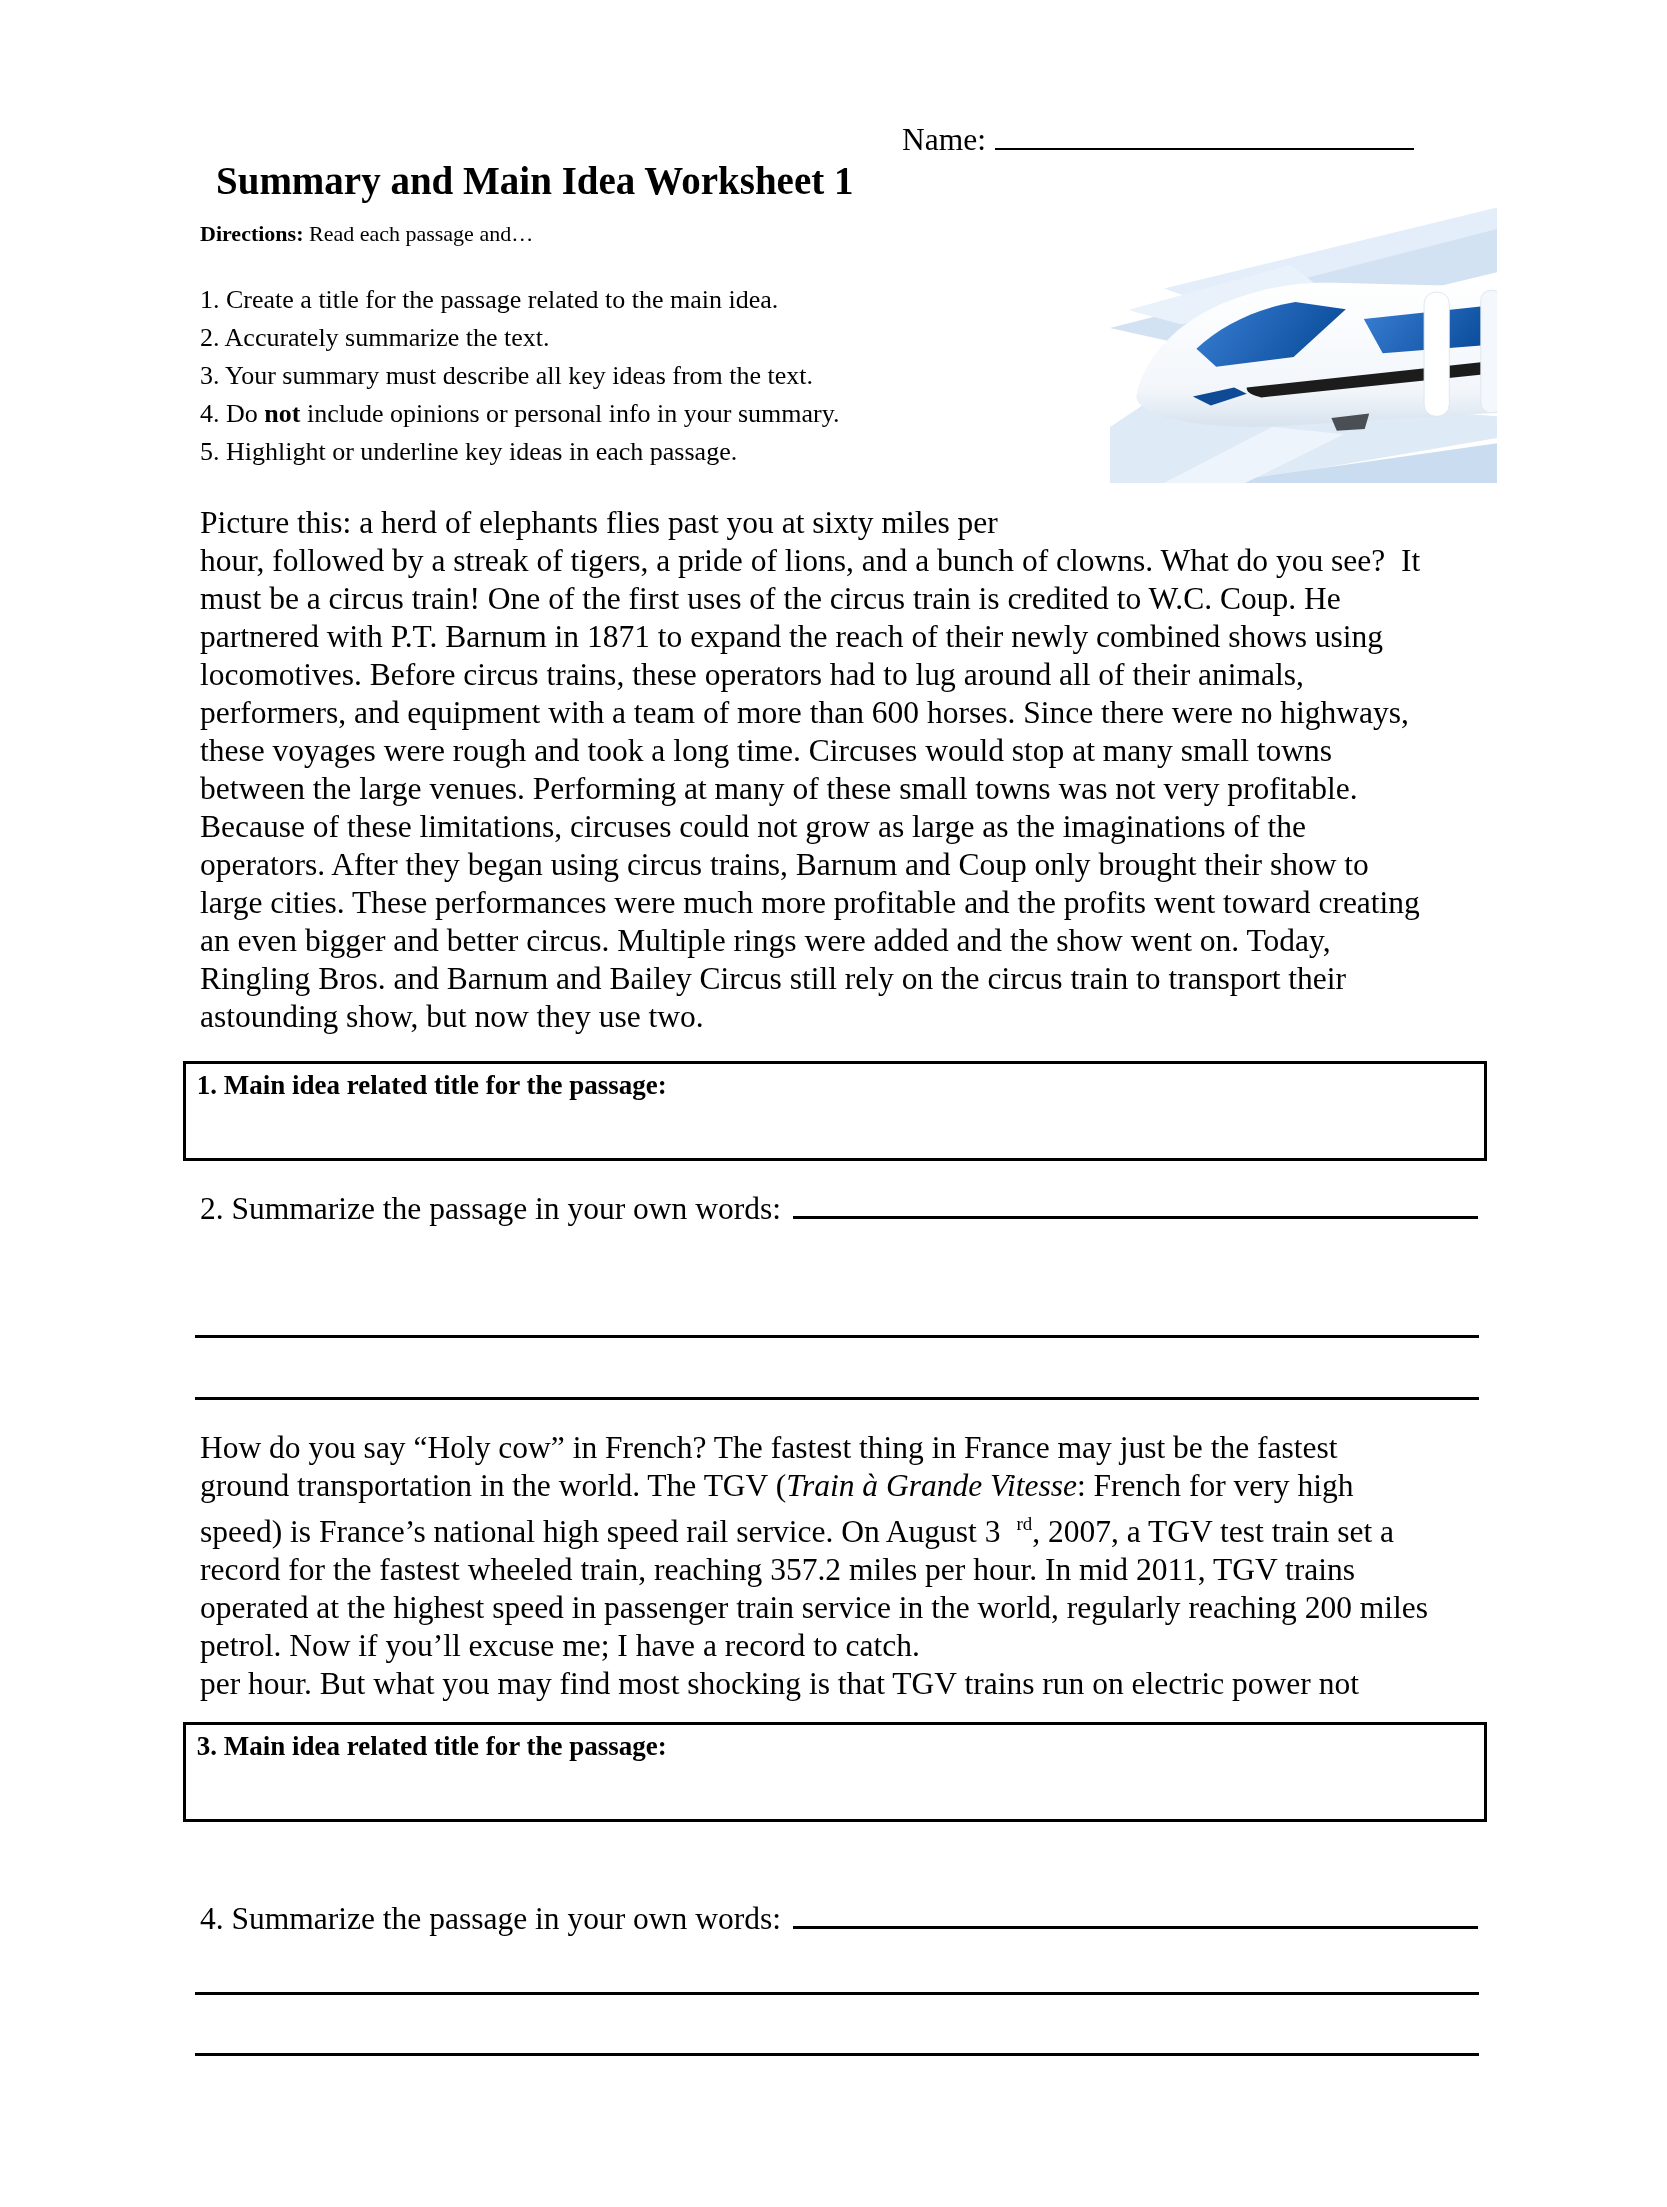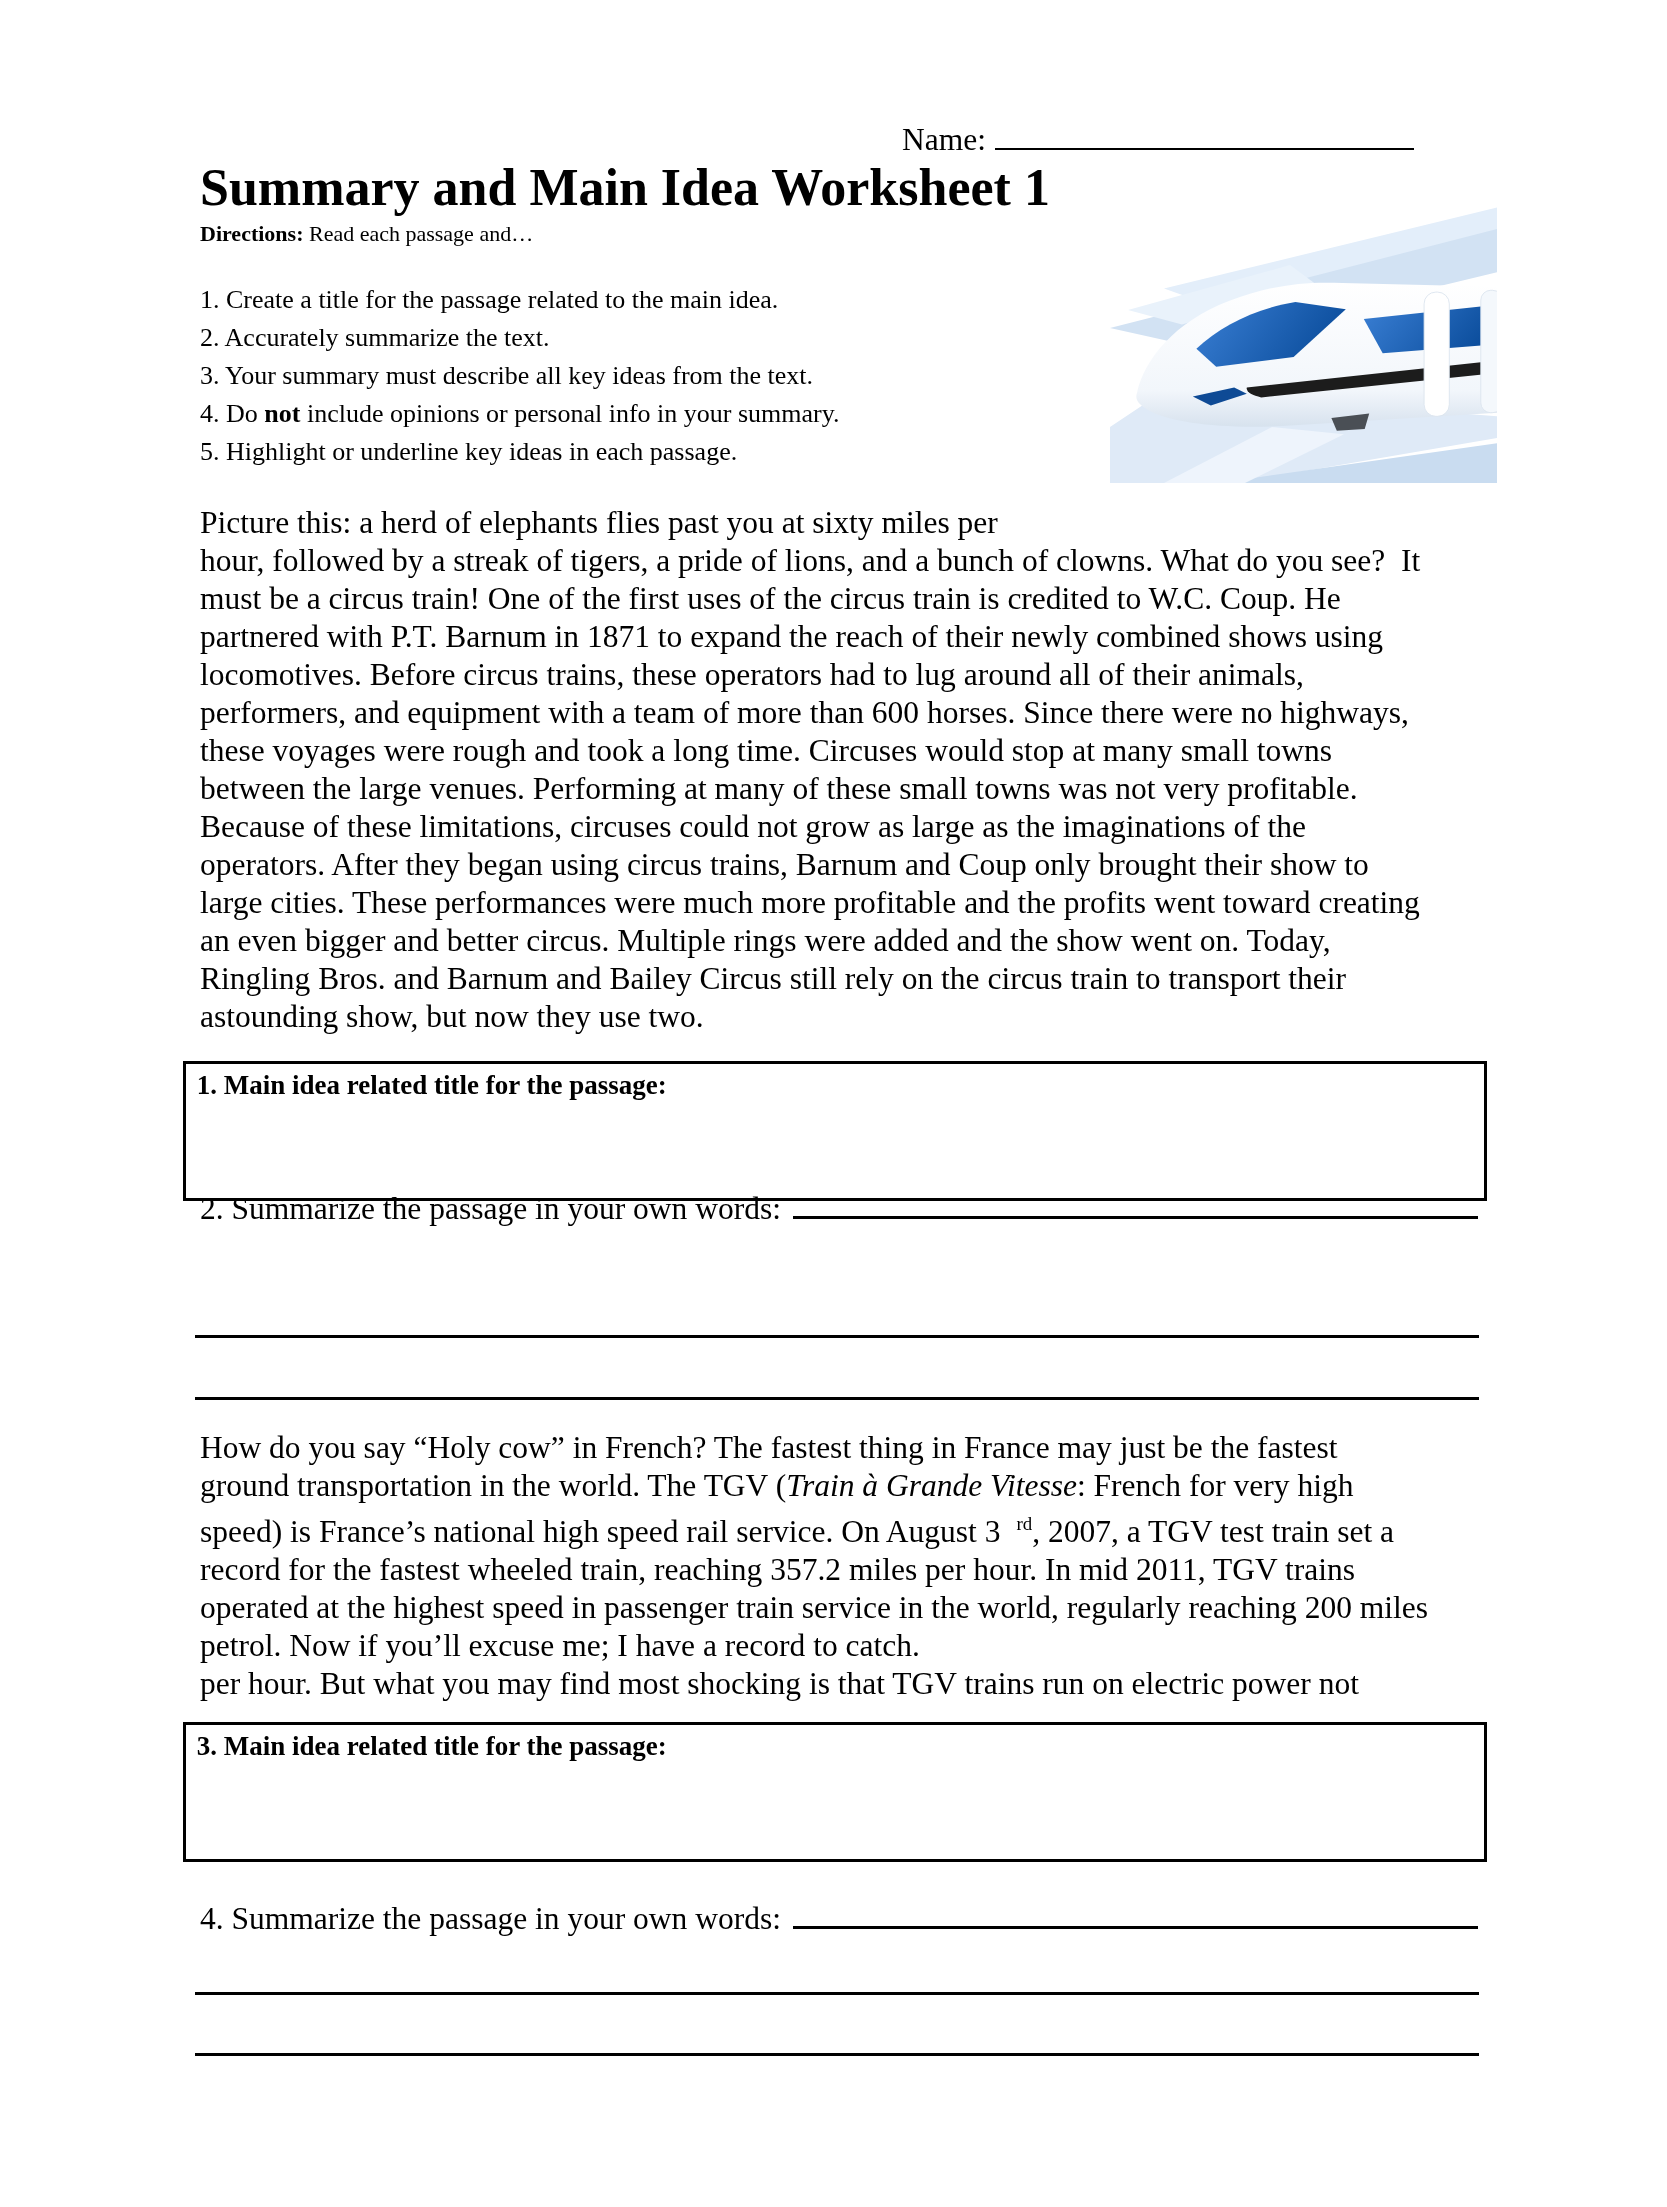--- a/index.html
+++ b/index.html
@@ -25,23 +25,23 @@
   }
   .name-gap {
     display: inline-block;
     width: 419px;
     height: 10.8px;
     margin-left: 9px;
     border-bottom: 2.7px solid #000;
   }
   .title {
     position: absolute;
-    left: 200px;
+    left: 216px;
     top: 158px;
-    font-size: 52px;
+    font-size: 39px;
     font-weight: bold;
     white-space: pre;
   }
   .directions {
     position: absolute;
     left: 200px;
     top: 221px;
     font-size: 22px;
     white-space: pre;
   }
@@ -70,21 +70,21 @@
     top: 202px;
     width: 387px;
     height: 281px;
   }
 
   
   .answer-box {
     position: absolute;
     left: 183px;
     width: 1304px;
-    height: 140px;
+    height: 100px;
     border: 3.6px solid #000;
     box-sizing: border-box;
     background: #fff;
   }
   #box1 { top: 1061px; }
   #box3 { top: 1722px; }
   .box-label {
     padding: 6.3px 0 0 10.8px;
     font-size: 27px;
     font-weight: bold;

